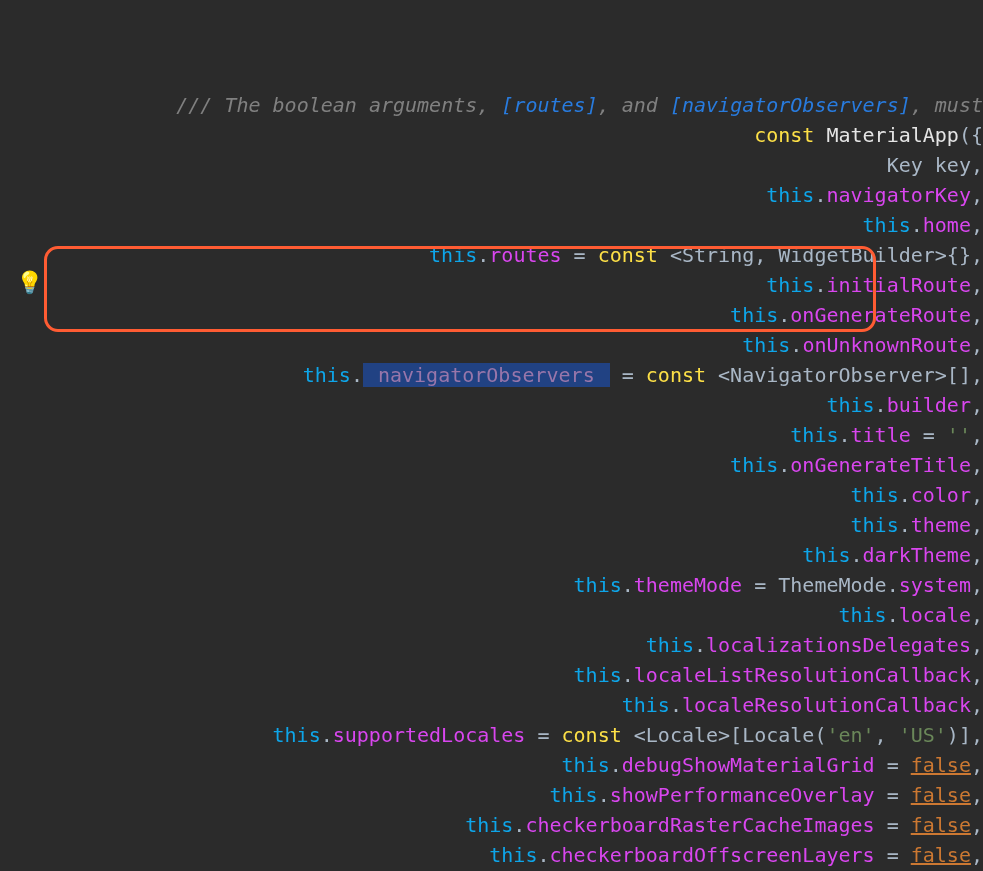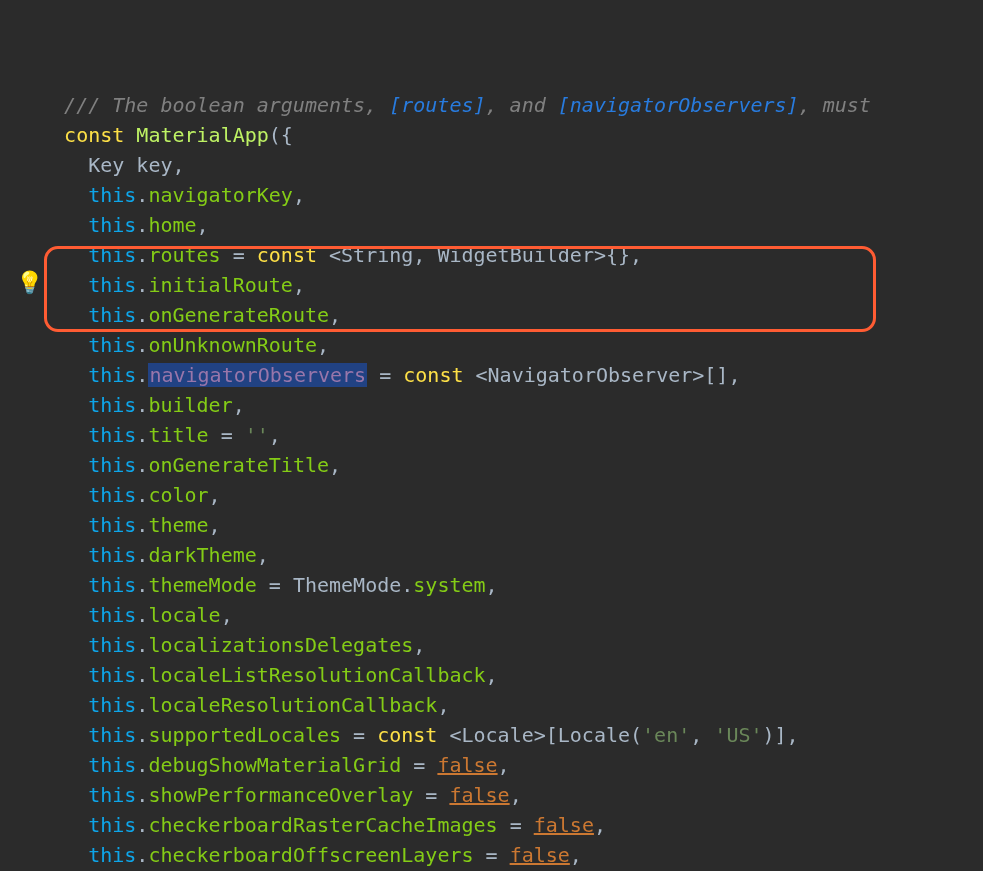--- a/index.html
+++ b/index.html
@@ -28,36 +28,36 @@
   .bulb {
     position: absolute;
     left: 16px;
     color: #ffc66d;
     font-size: 22px;
   }
   .code-lines {
     position: relative;
     padding-left: 40px;
   }
-  .code-line { white-space: pre; }
+  .code-line { white-space: pre; text-align: right; }
   
   .c-comment  { color: #808080; font-style: italic; }
   .c-keyword  { color: #fde047; }       
   .c-this     { color: #0ea5e9; }       
   .c-bool     { color: #cc7832; text-decoration: underline; }       
-  .c-member   { color: #84cc16; }       
+  .c-member   { color: #d946ef; }       
   .c-type     { color: #a9b7c6; }       
   .c-call     { color: #a9b7c6; }
   .c-punct    { color: #a9b7c6; }
   .c-string   { color: #6a8759; }
   .c-ref      { color: #287bde; font-style: italic;} 
-  .c-class    { color: #bef264; }
+  .c-class    { color: #e5e5e5; }
   .c-highlight{
     background: #214283;
-    padding:0 1px;
+    padding:0 15px;
     color:#9876aa;
   }
   .box-highlight {
     position: absolute;
     border: 3px solid #ff5c33;
     border-radius: 14px;
     pointer-events: none;
   }
 </style>
 </head>

